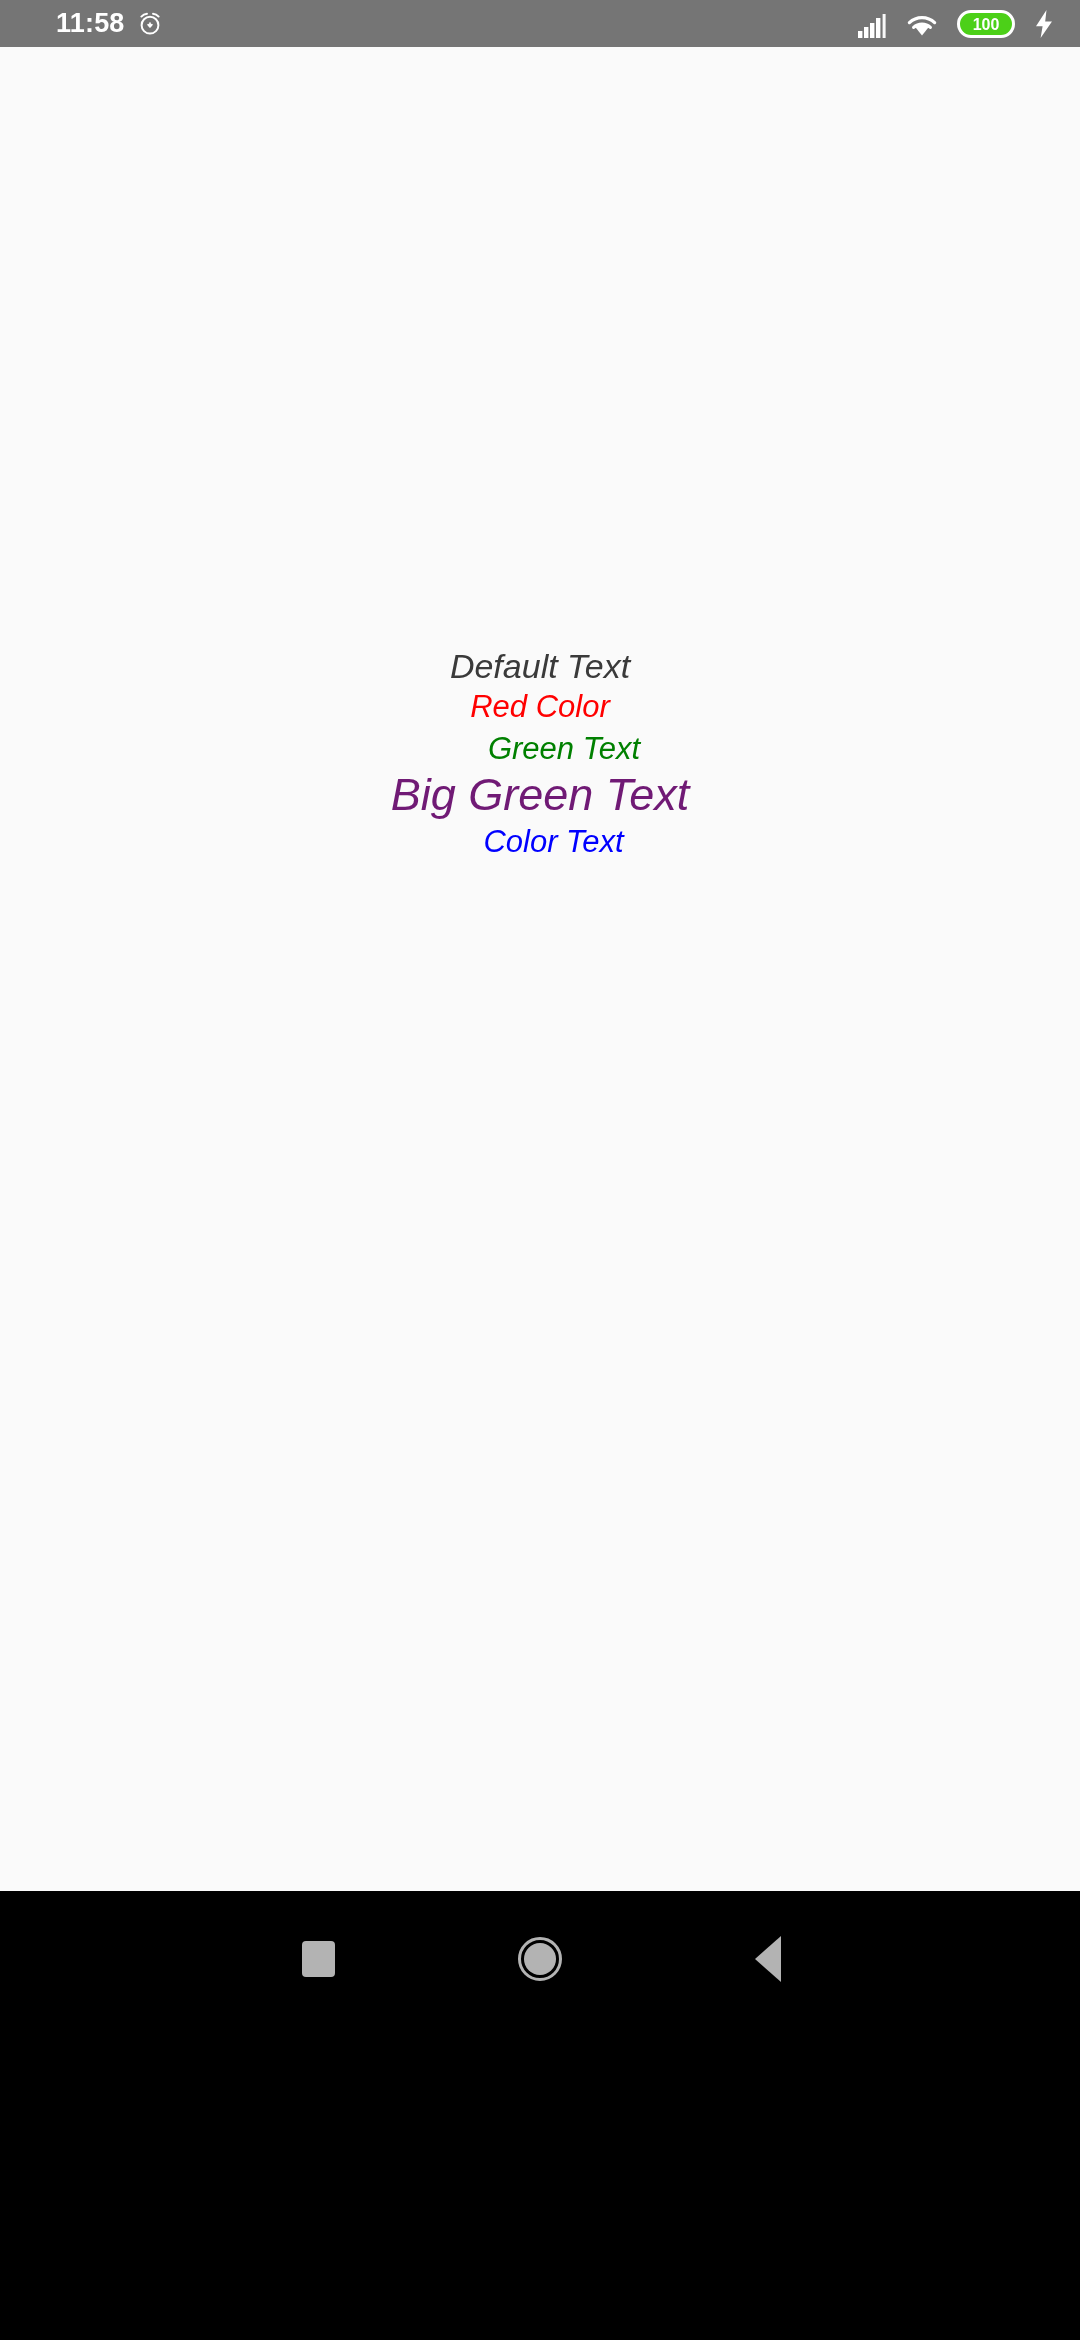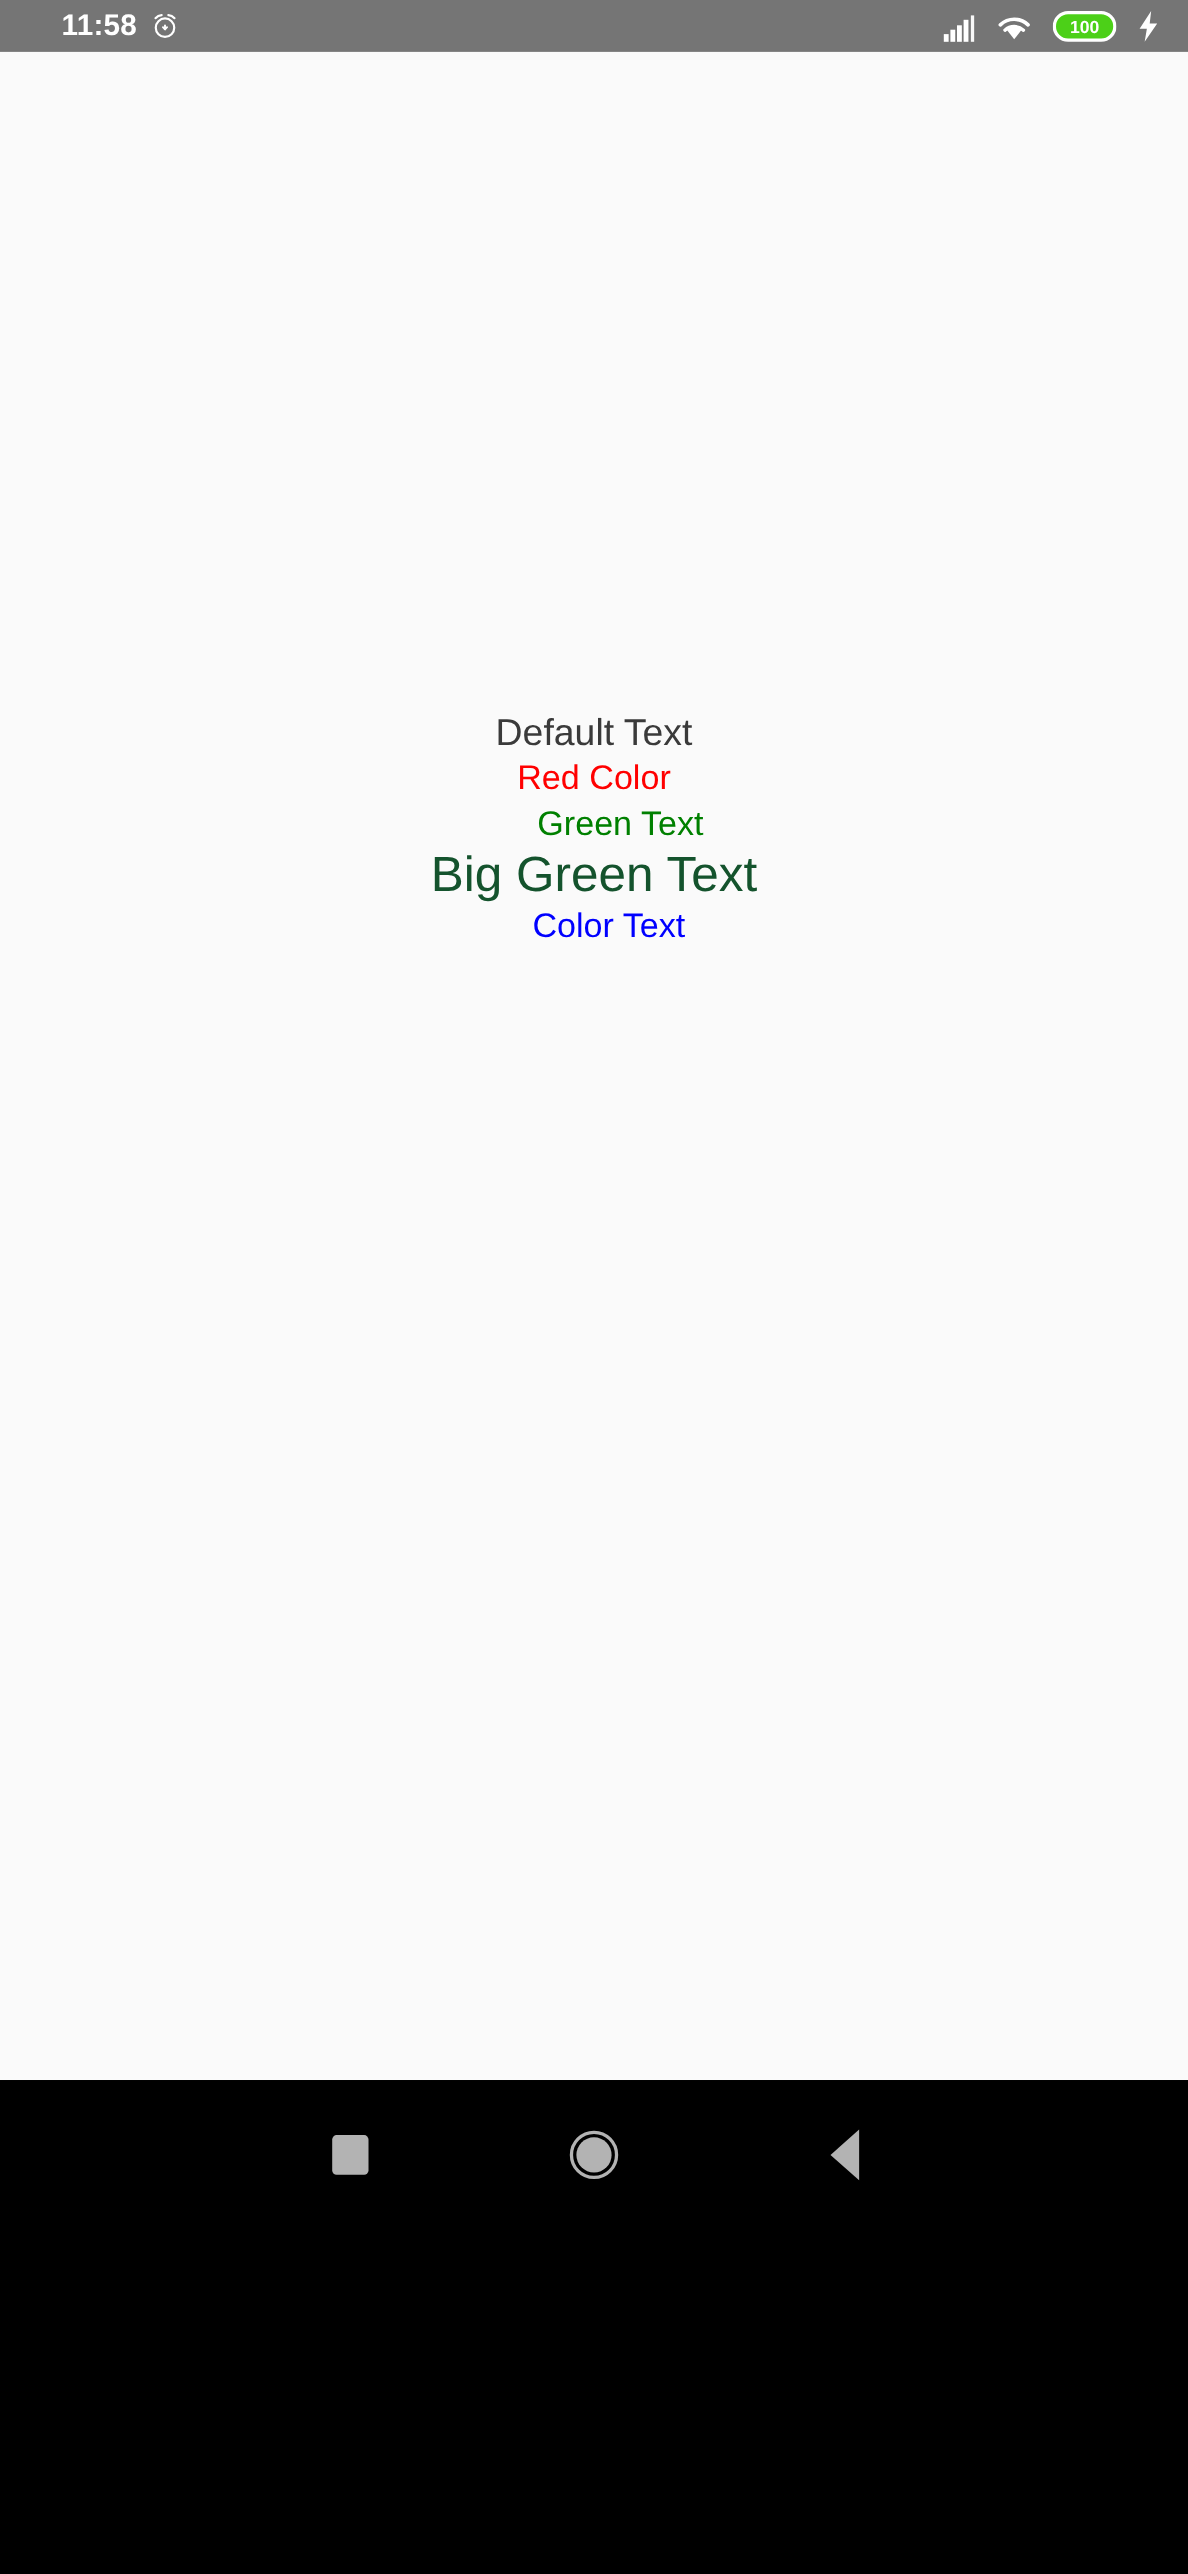--- a/index.html
+++ b/index.html
@@ -202,30 +202,30 @@
 
       <span class="sicon">
         <svg width="20" height="30" viewBox="0 0 20 30">
           <path d="M12.5 1 L2 17.2 L8.6 17.2 L6.6 29 L18 12.4 L11.2 12.4 Z" fill="#ffffff"></path>
         </svg>
       </span>
 
     </div>
   </div>
 
-  <div id="app-content" style="background: rgb(250, 250, 250);">
+  <div id="app-content" style="background: rgb(250, 250, 250); font-style: italic;">
     <div id="text-stack">
 
       <div class="txt t-default" style="color: rgb(58, 58, 58);">Default Text</div>
 
       <div class="txt t-red" style="color: rgb(255, 0, 0);">Red Color</div>
 
       <div class="txt t-green" style="color: rgb(0, 128, 0);">Green Text</div>
 
-      <div class="txt t-biggreen" style="color: #14532d;">Big Green Text</div>
+      <div class="txt t-biggreen" style="color: #701a75;">Big Green Text</div>
 
       <div class="txt t-blue" style="color: rgb(0, 0, 255);">Color Text</div>
 
     </div>
   </div>
 
   <div id="nav-bar" style="background: rgb(0, 0, 0);">
 
     <div class="nav-btn" id="nav-recents">
       <span class="recents-square"></span>

